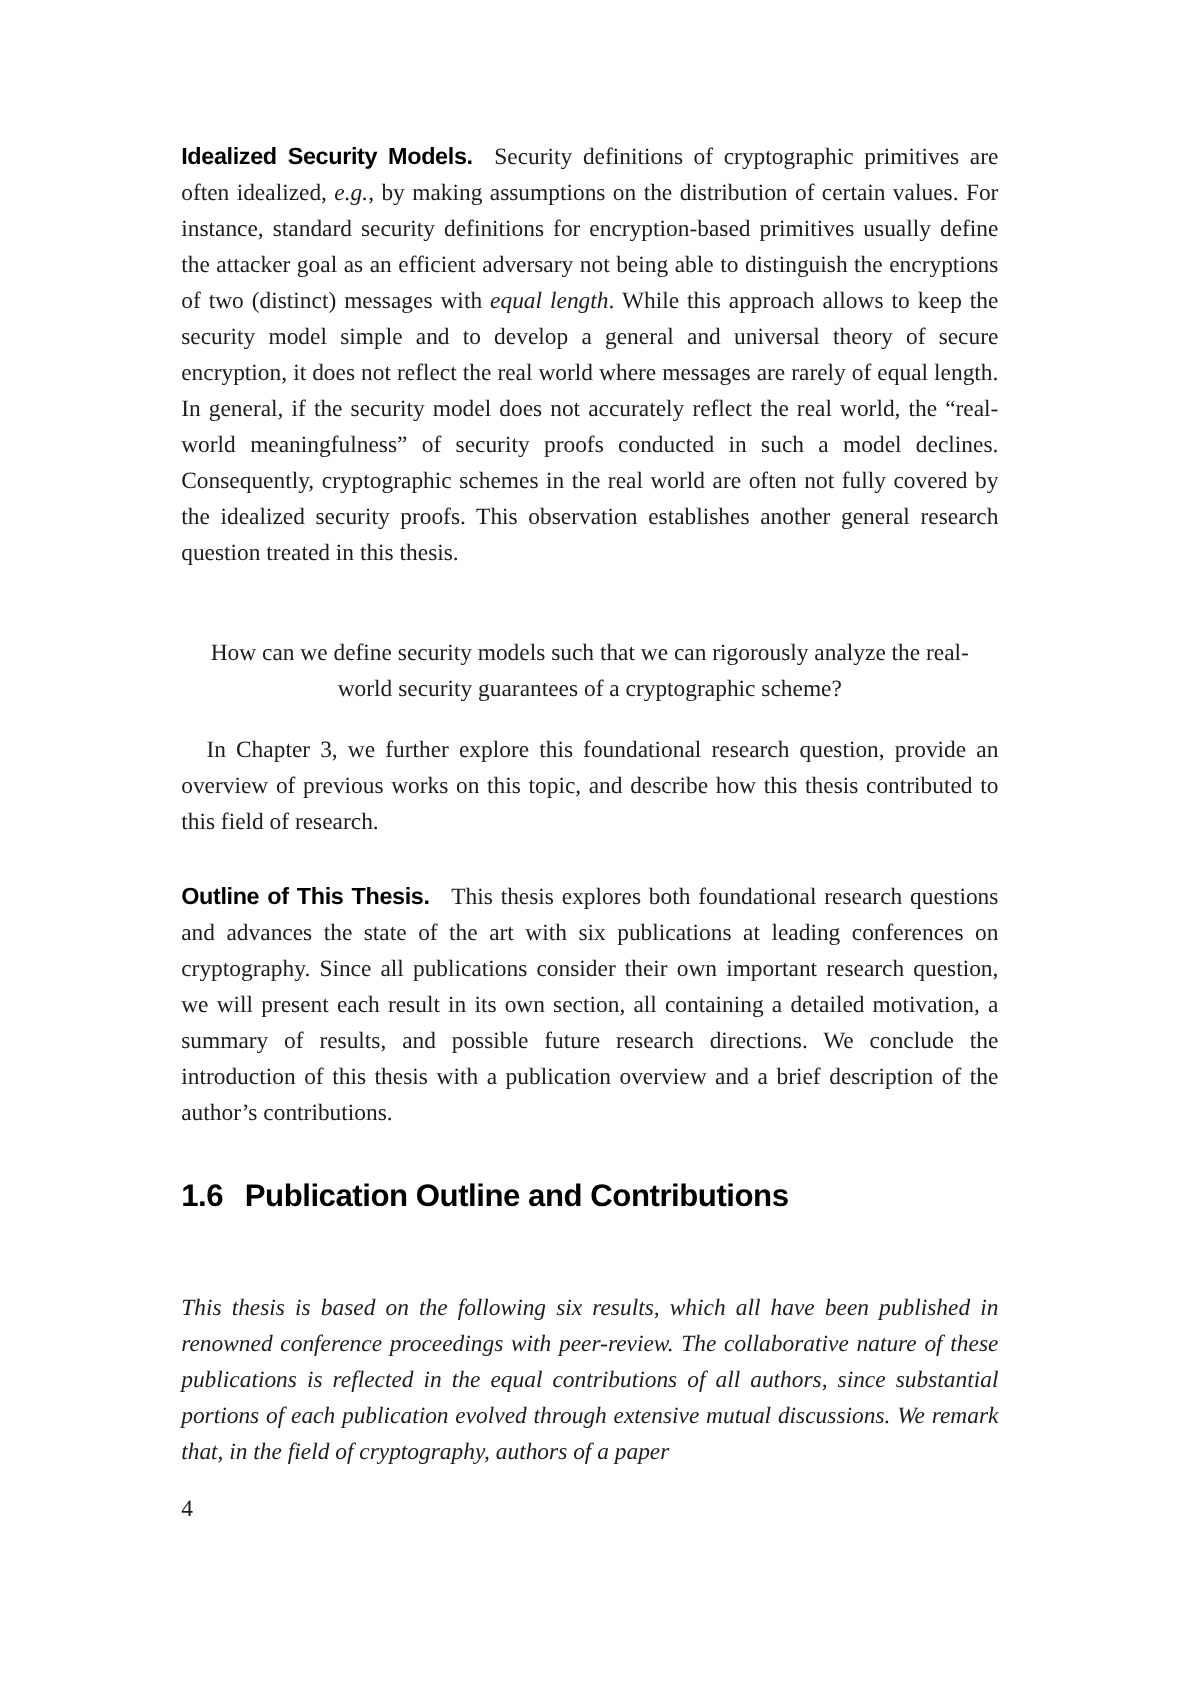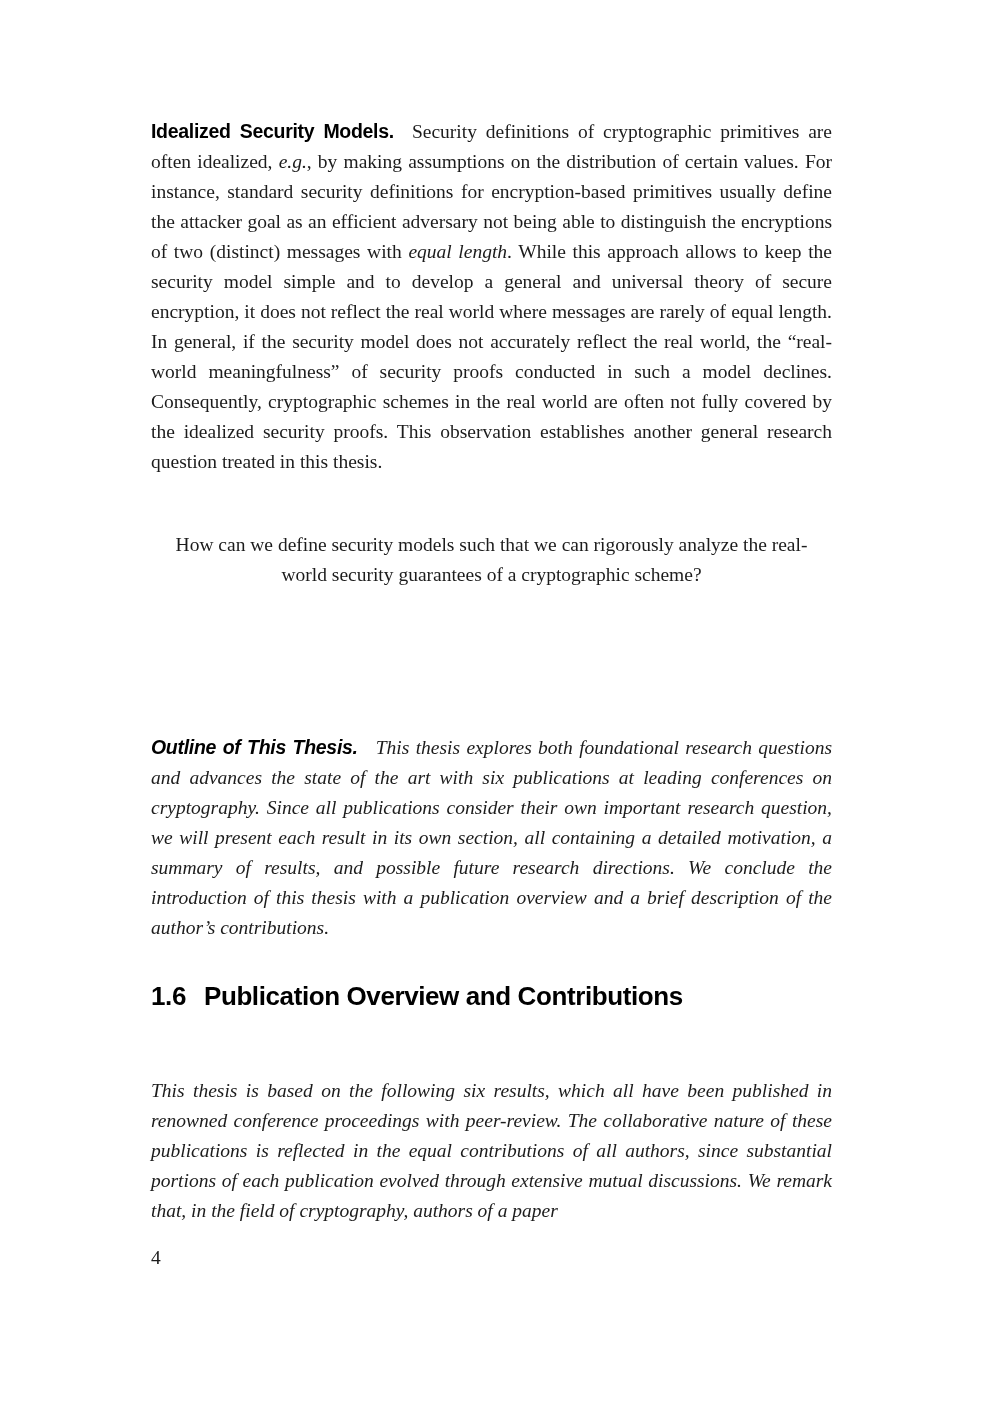--- a/index.html
+++ b/index.html
@@ -49,21 +49,21 @@
     top: 530px;
     font-size: 19.5px;
     line-height: 30px;
     text-align: center;
     padding: 0 14px;
   }
   #para-chapter3 {
     top: 611px;
     text-indent: 21px;
   }
-  #para-outline { top: 732px; font-style: italic; }
+  #para-outline { top: 732px; }
   #section-heading {
     top: 979px;
     font-family: "Liberation Sans", sans-serif;
     font-weight: 700;
     font-size: 26px;
     line-height: 34px;
     letter-spacing: -0.4px;
     color: #000000;
     text-align: left;
   }
@@ -82,23 +82,24 @@
 </head>
 <body>
 
 <div class="page">
   <div class="textblock">
 
     <p class="blk bodytext" id="para-idealized"><span class="runin">Idealized Security Models.</span><span>Security definitions of cryptographic primitives are often idealized, </span><i>e.g.</i><span>, by making assumptions on the distribution of certain values. For instance, standard security definitions for encryption-based primitives usually define the attacker goal as an efficient adversary not being able to distinguish the encryptions of two (distinct) messages with </span><i>equal length</i><span>. While this approach allows to keep the security model simple and to develop a general and universal theory of secure encryption, it does not reflect the real world where messages are rarely of equal length. In general, if the security model does not accurately reflect the real world, the “real-world meaningfulness” of security proofs conducted in such a model declines. Consequently, cryptographic schemes in the real world are often not fully covered by the idealized security proofs. This observation establishes another general research question treated in this thesis.</span></p>
 
     <div class="blk" id="block-quote">How can we define security models such that we can rigorously analyze the real-world security guarantees of a cryptographic scheme?</div>
 
+    <p class="blk bodytext" id="para-chapter3">In Chapter 3, we further explore this foundational research question, provide an overview of previous works on this topic, and describe how this thesis contributed to this field of research.</p>
 
     <p class="blk bodytext" id="para-outline"><span class="runin">Outline of This Thesis.</span><span>This thesis explores both foundational research questions and advances the state of the art with six publications at leading conferences on cryptography. Since all publications consider their own important research question, we will present each result in its own section, all containing a detailed motivation, a summary of results, and possible future research directions. We conclude the introduction of this thesis with a publication overview and a brief description of the author’s contributions.</span></p>
 
-    <h2 class="blk" id="section-heading"><span class="secnum">1.6</span><span>Publication Overview and Contributions</span></h2>
+    <h2 class="blk" id="section-heading"><span class="secnum">1.6</span><span>Publication Outline and Contributions</span></h2>
 
     <p class="blk bodytext" id="para-publications">This thesis is based on the following six results, which all have been published in renowned conference proceedings with peer-review. The collaborative nature of these publications is reflected in the equal contributions of all authors, since substantial portions of each publication evolved through extensive mutual discussions. We remark that, in the field of cryptography, authors of a paper</p>
 
   </div>
 
   <div class="pagenum">4</div>
 </div>
 
 </body></html>

